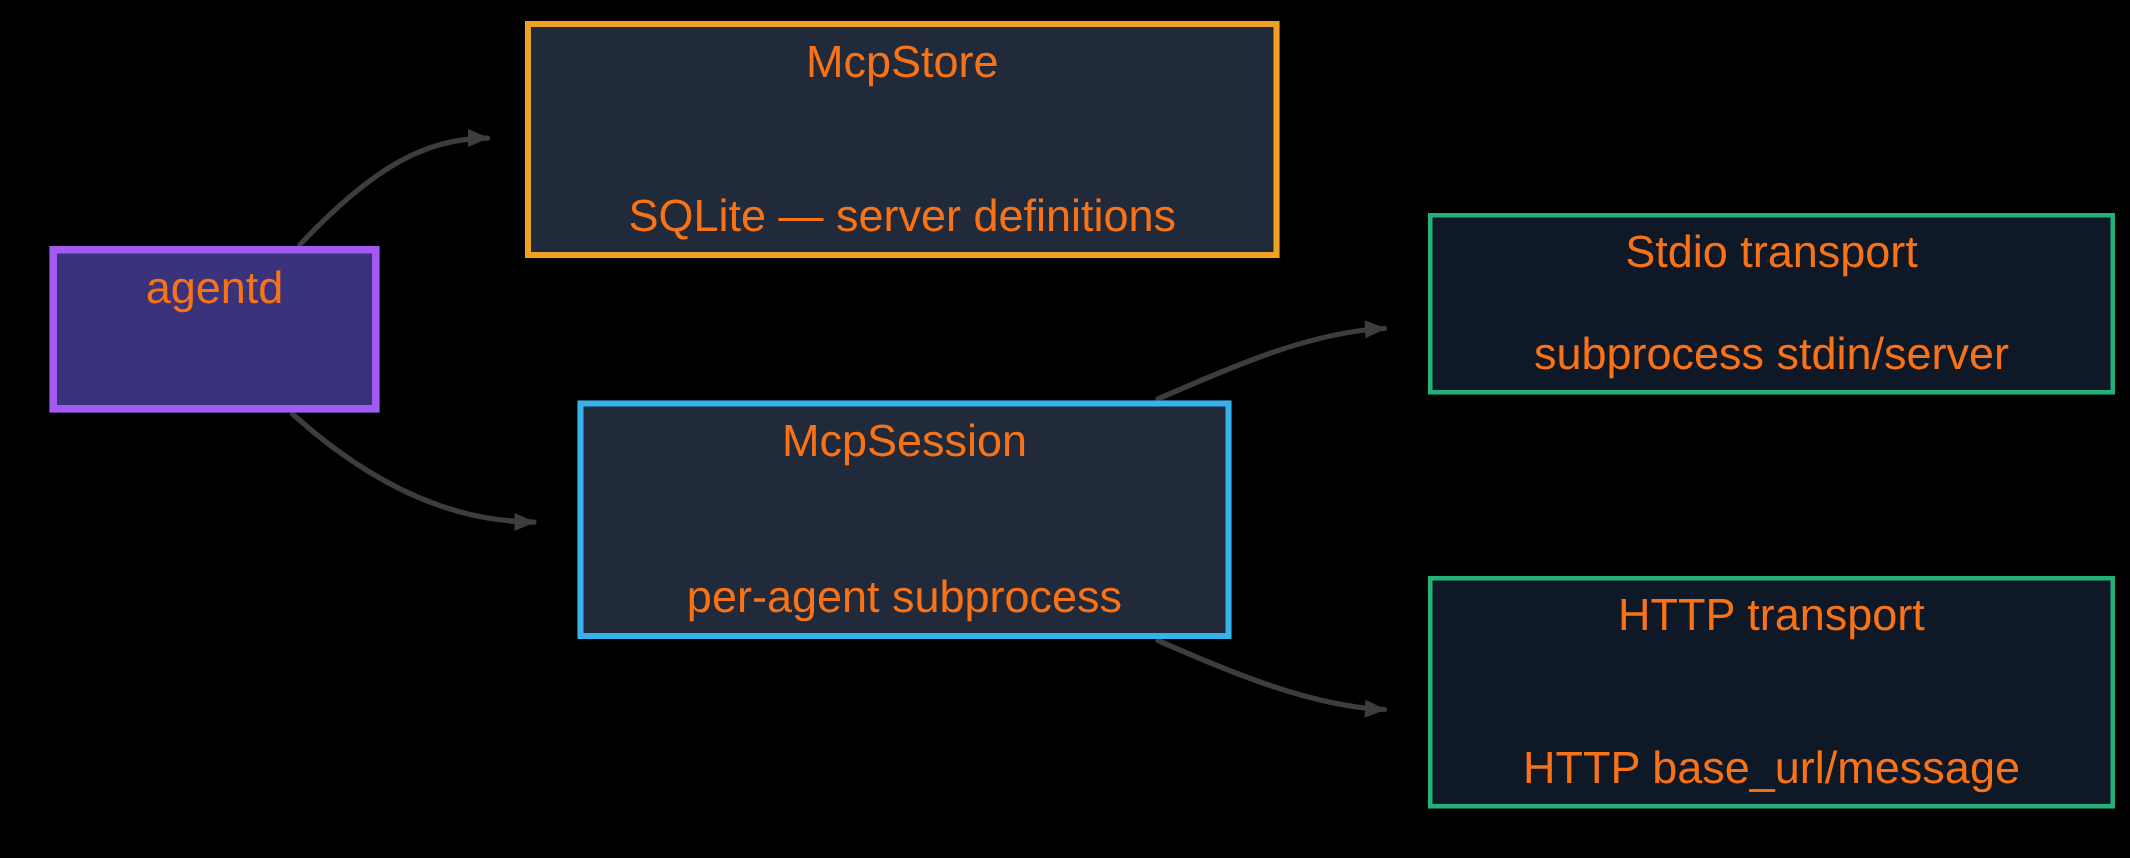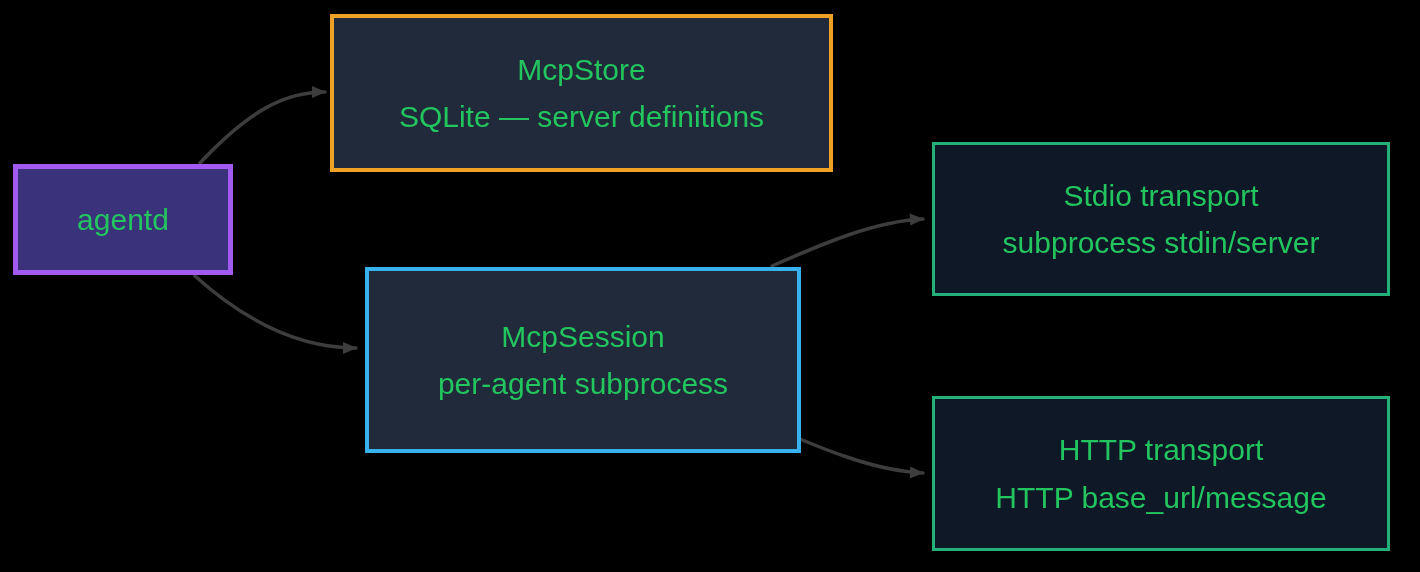--- a/index.html
+++ b/index.html
@@ -29,45 +29,46 @@
     stroke-width: 3.5;
     stroke-linecap: round;
   }
   .node {
     position: absolute;
     z-index: 2;
     box-sizing: border-box;
     display: flex;
     flex-direction: column;
     align-items: center;
-    justify-content: center;
-    color: #22c55e;
+    justify-content: space-between;
+    color: #f97316;
     font-size: 30px;
     line-height: 1.58;
     text-align: center;
     background: #202a3a;
+    margin-left: 20px;
   }
   .node-agentd {
     left: 13px;  top: 164px;  width: 220px; height: 111px;
     border: 5px solid #a35af0;
   }
   .node-mcpstore {
     left: 330px; top: 14px;   width: 503px; height: 158px;
     border: 4px solid #efa126;
   }
   .node-mcpsession {
-    left: 365px; top: 267px;  width: 436px; height: 186px;
+    left: 365px; top: 267px;  width: 436px; height: 159px;
     border: 4px solid #38b2ec;
   }
   .node-stdio {
-    left: 932px; top: 142px;  width: 458px; height: 154px;
+    left: 932px; top: 142px;  width: 458px; height: 121px;
     border: 3px solid #be185d;
   }
   .node-http {
-    left: 932px; top: 396px;  width: 458px; height: 155px;
+    left: 932px; top: 384px;  width: 458px; height: 155px;
     border: 3px solid #23b179;
   }
   .node-line { white-space: nowrap; }
 </style>
 </head>
 <body>
 
 <div class="canvas">
 
   <svg class="edges" viewBox="0 0 1420 572" xmlns="http://www.w3.org/2000/svg">

